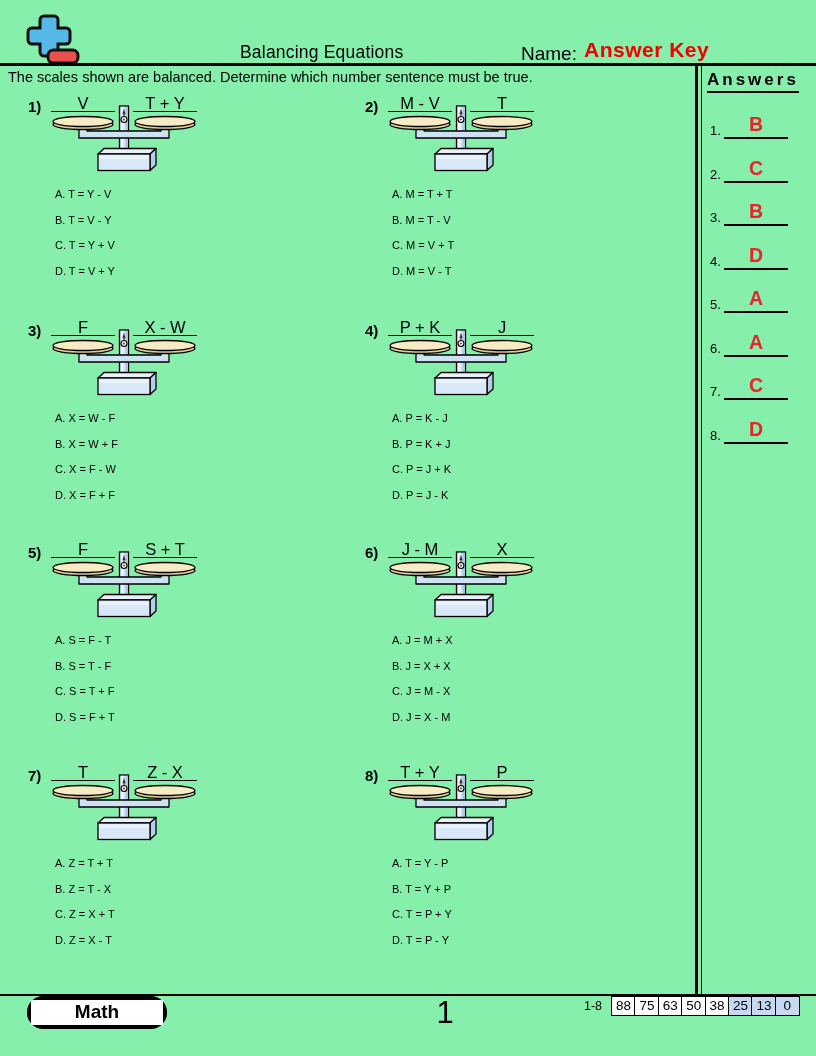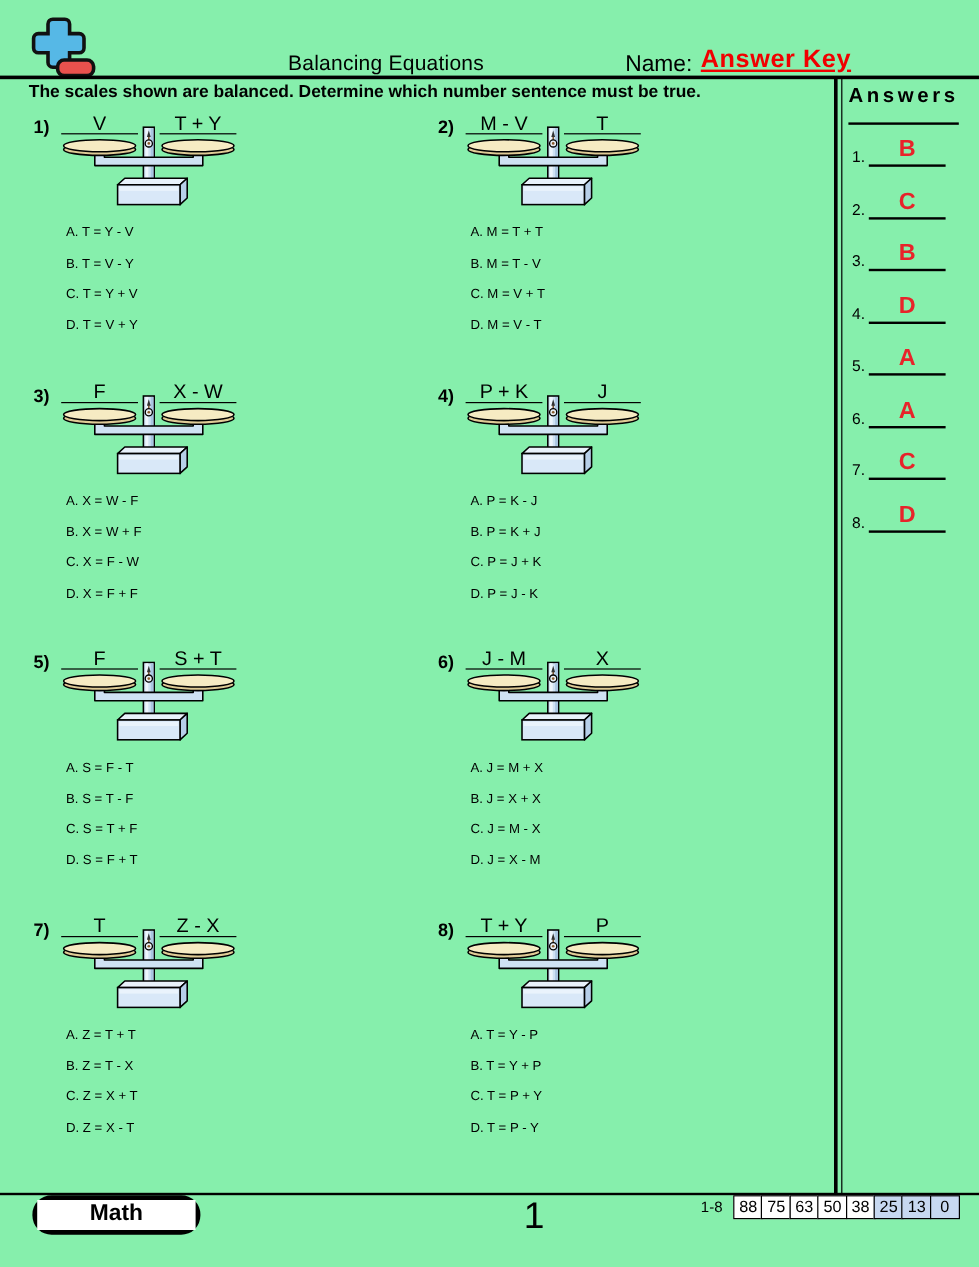--- a/index.html
+++ b/index.html
@@ -3,29 +3,29 @@
 <meta charset="utf-8">
 <style>
   * { margin:0; padding:0; box-sizing:border-box; }
   html,body { width:816px; height:1056px; background:#fff; font-family:"Liberation Sans", sans-serif; color:#000; }
   #page { position:relative; width:816px; height:1056px; overflow:hidden; background:#86efac; }
 
   
   #logo { position:absolute; left:18px; top:14px; }
   #page-title { position:absolute; left:240px; top:42px; font-size:17.5px; letter-spacing:.2px; }
   #name-label { position:absolute; left:521px; top:43px; font-size:19px; }
-  #name-value { position:absolute; left:584px; top:38px; font-size:21px; font-weight:bold; color:#f10000; letter-spacing:.5px;text-decoration:underline; }
+  #name-value { position:absolute; left:584px; top:38px; font-size:21px; font-weight:bold; color:#f10000; letter-spacing:.5px; }
   #header-rule { position:absolute; left:0; top:63px; width:816px; height:3px; background:#000; }
-  #instruction { position:absolute; left:8px; top:69px; width:680px; font-size:14.5px; font-weight:bold;margin-left:16px; }
+  #instruction { position:absolute; left:8px; top:69px; width:680px; font-size:14.5px; font-weight:normal; }
 
   
   .vdiv { position:absolute; top:64px; height:931px; background:#000; }
   #vdiv1 { left:695px; width:2.5px; }
   #vdiv2 { left:700.5px; width:1.5px; }
-  #answers-title { position:absolute; left:707px; top:70px; font-size:17px; font-weight:bold; letter-spacing:3px; border-bottom:2.5px solid #000; padding-bottom:12px; }
+  #answers-title { position:absolute; left:707px; top:70px; font-size:17px; font-weight:bold; letter-spacing:3px; border-bottom:2.5px solid #000; padding-bottom:1px; }
   .ans-item { position:absolute; left:704px; width:104px; height:32px; }
   .ans-num { position:absolute; left:6px; bottom:1px; font-size:13px; }
   .ans-letter { position:absolute; left:20px; bottom:3px; width:64px; text-align:center; font-size:19.5px; font-weight:bold; color:#e8232a; }
   .ans-line { position:absolute; left:20px; bottom:0; width:64px; border-bottom:2px solid #000; }
 
   
   .problem { position:absolute; width:335px; height:215px; }
   .pnum { position:absolute; left:8px; top:0; font-size:15px; font-weight:bold; }
   .pan-label { position:absolute; top:-3px; height:17px; line-height:17px; width:64px; text-align:center; font-size:16.5px; border-bottom:1.6px solid #000; white-space:nowrap; }
   .pl-left { left:31px; }

